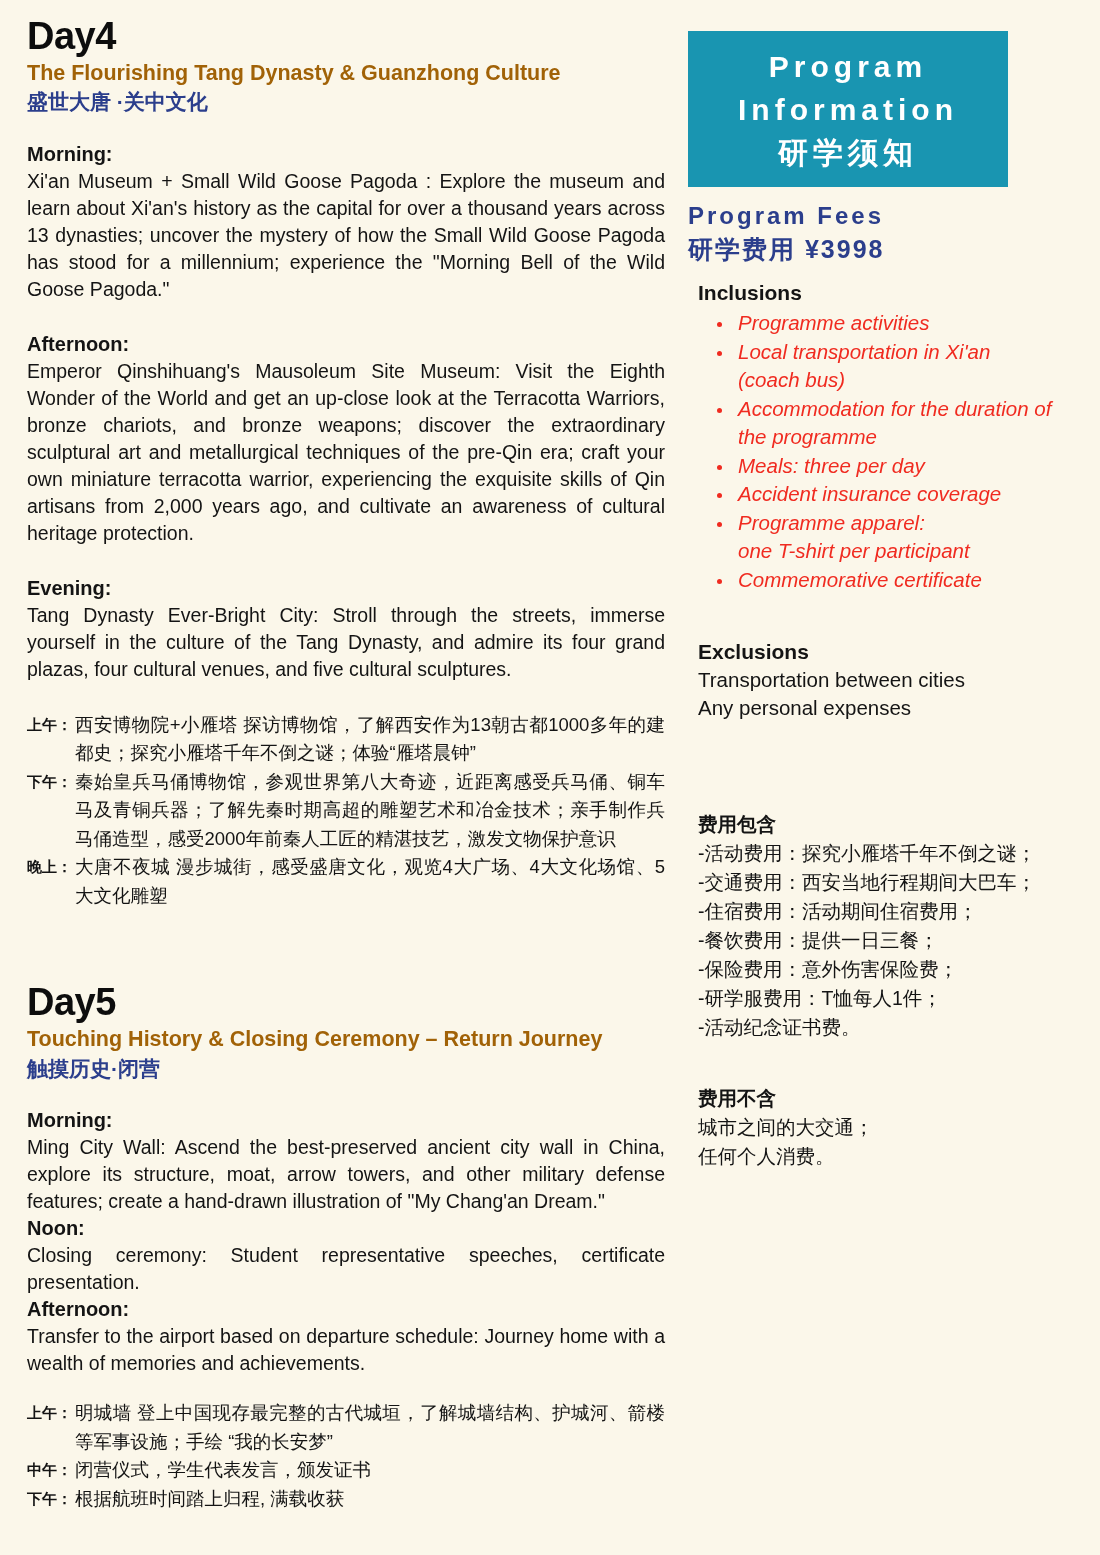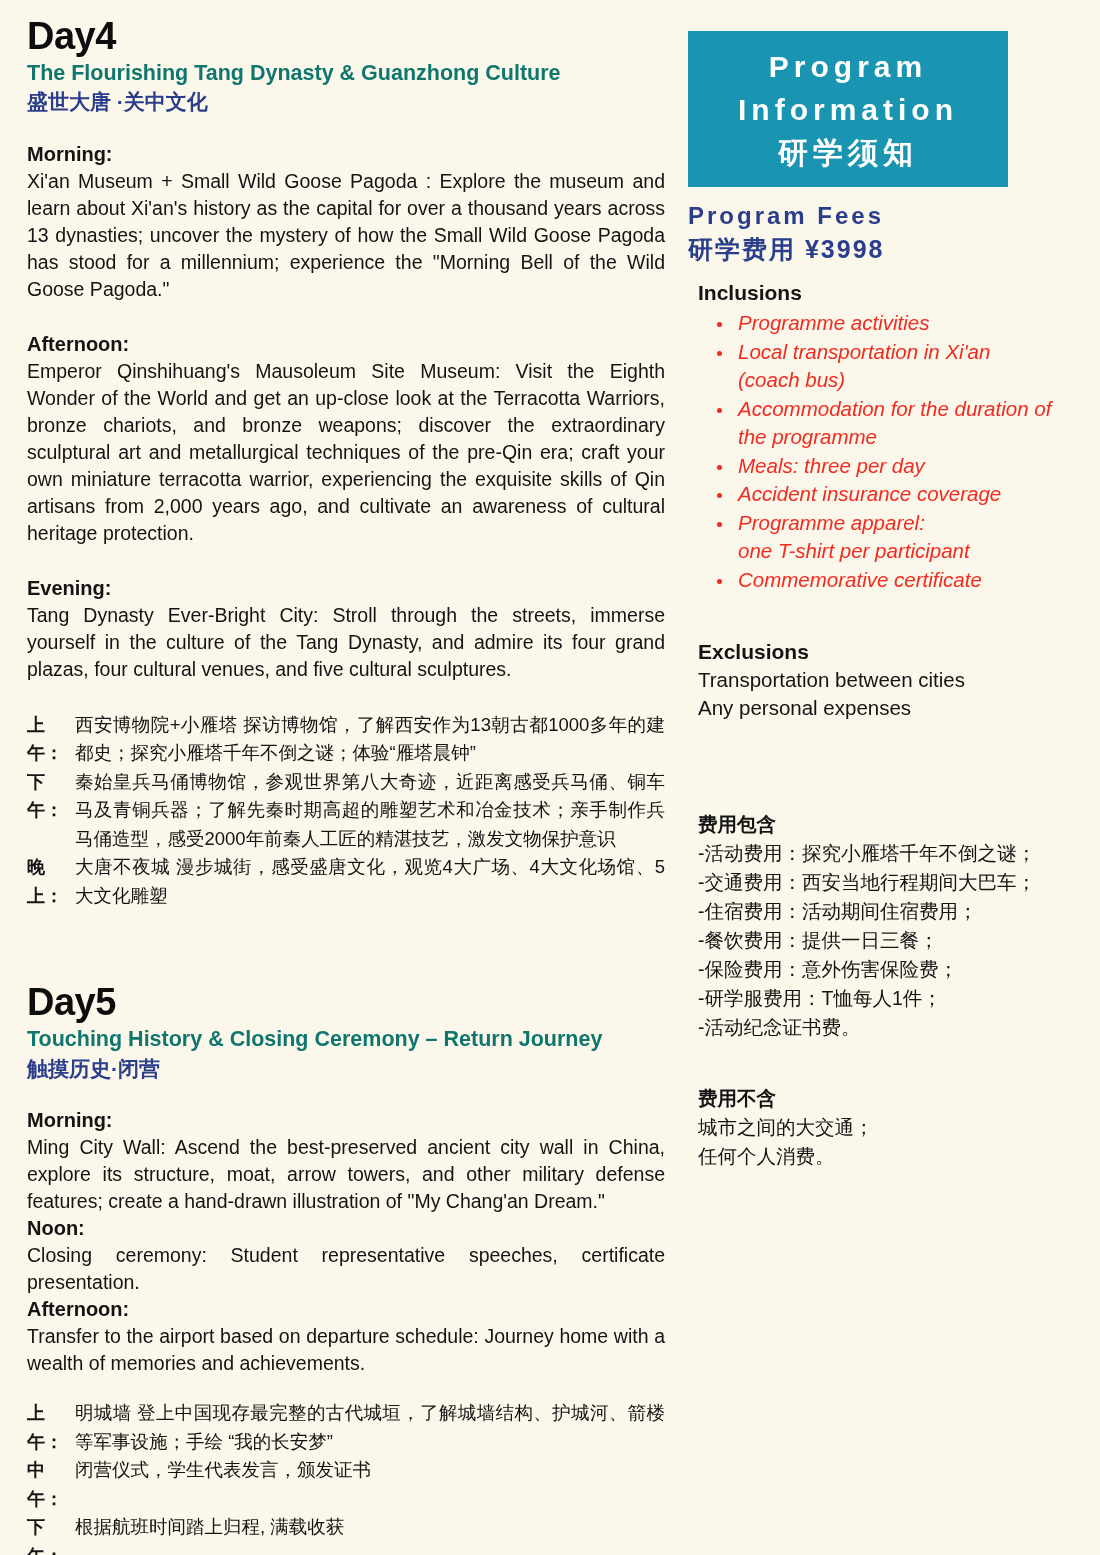--- a/index.html
+++ b/index.html
@@ -25,21 +25,21 @@
     font-size: 38px;
     font-weight: 700;
     color: #0d0d0d;
     line-height: 1.08;
     margin-bottom: 2px;
     letter-spacing: -0.5px;
   }
   .day-sub-en {
     font-size: 21.5px;
     font-weight: 700;
-    color: #0f766e;
+    color: #a16207;
     line-height: 1.32;
   }
   .day-sub-zh {
     font-size: 21px;
     font-weight: 700;
     color: #2B3E8C;
     line-height: 1.4;
     margin-bottom: 24px;
   }
   .section-label {
@@ -53,21 +53,21 @@
     text-align: justify;
     margin-bottom: 28px;
   }
   .day5-sections .section-text { margin-bottom: 0; }
   .zh-list { margin-top: 12px; }
   .day5-block .zh-list { margin-top: 22px; }
   .zh-item { display: flex; }
   .zh-label {
     flex: 0 0 48px;
     font-weight: 700;
-    font-size: 18px;
+    font-size: 15px;
     line-height: 28.5px;
   }
   .zh-text {
     flex: 1;
     font-size: 18.5px;
     line-height: 28.5px;
     text-align: justify;
   }
   .day5-block { margin-top: 72px; }
 

